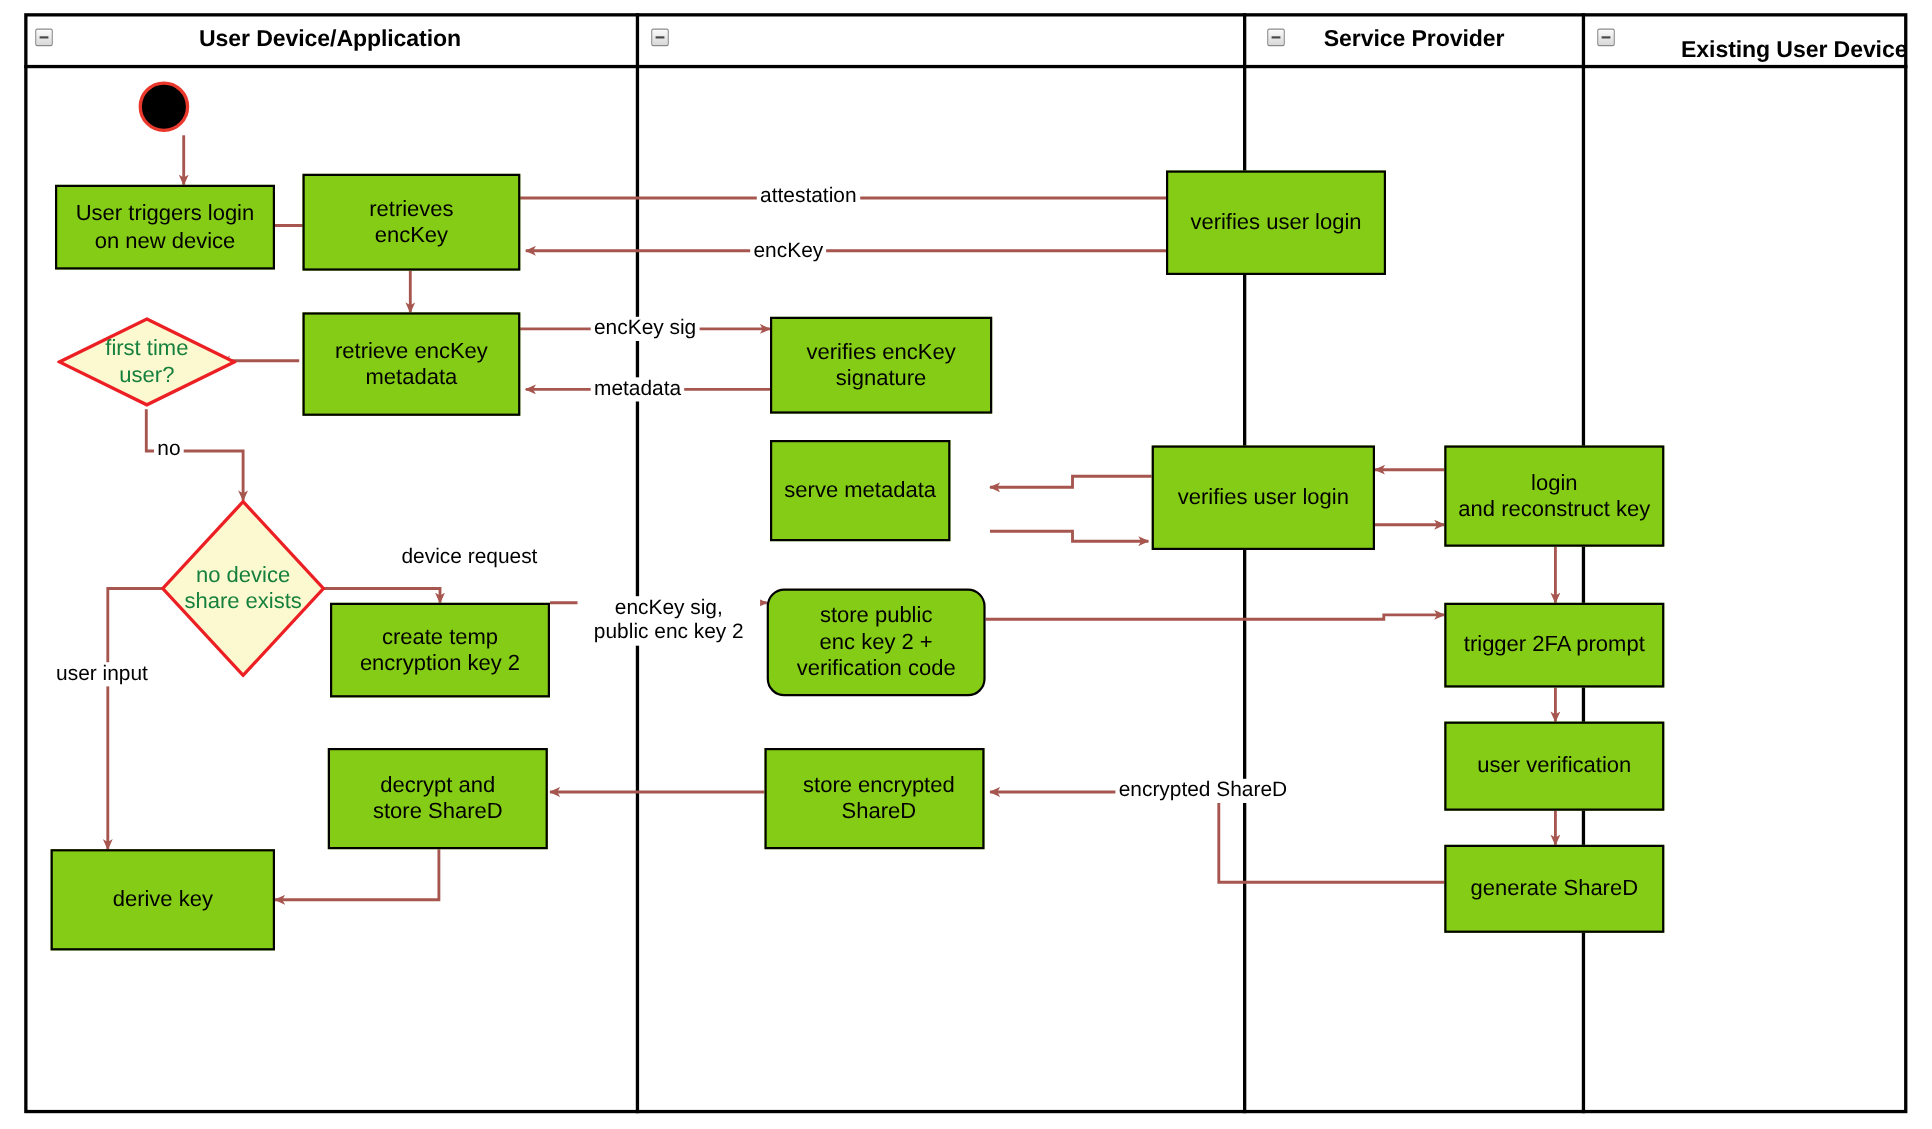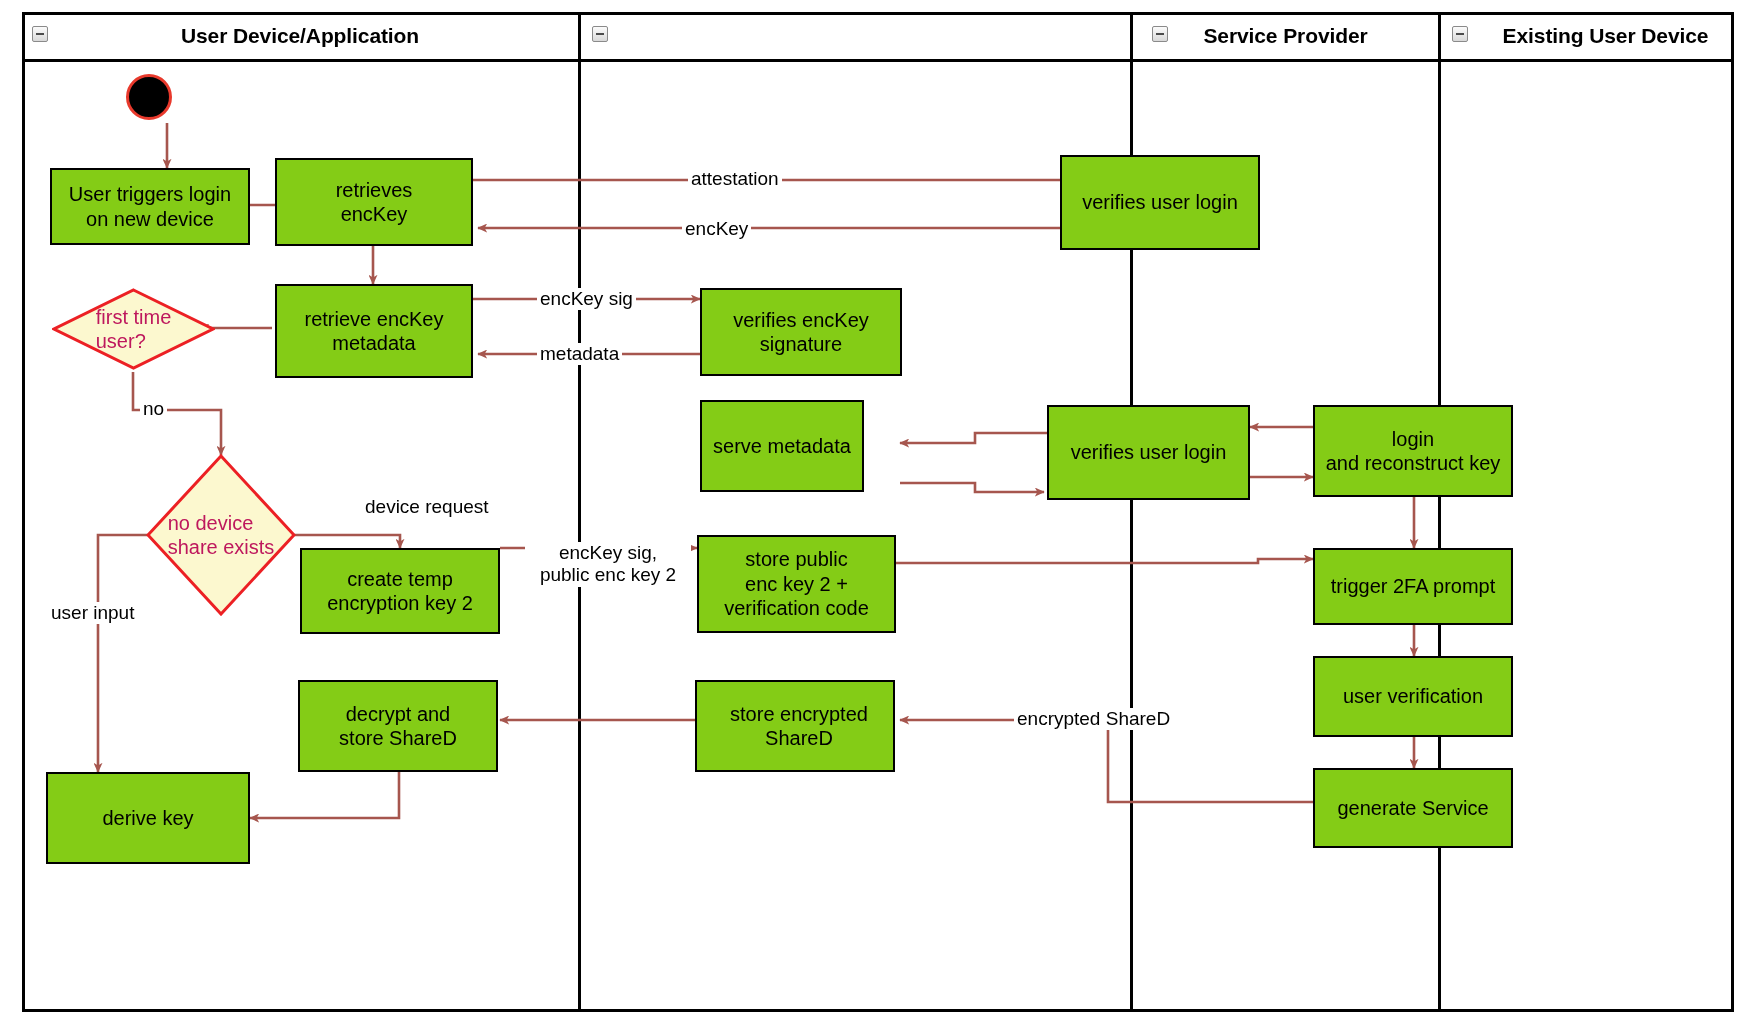--- a/index.html
+++ b/index.html
@@ -109,24 +109,24 @@
     left: 0; top: 0;
     width: 100%; height: 100%;
   }
   .diamond-label {
     position: absolute;
     left: 0; top: 0;
     width: 100%; height: 100%;
     display: flex;
     align-items: center;
     justify-content: center;
-    text-align: left;
+    text-align: center;
     font-size: 20px;
     line-height: 1.2;
-    color: #be185d;
+    color: #15803d;
     white-space: pre-line;
   }
 
   
   .edges {
     position: absolute;
     left: 0; top: 0;
     width: 1756px;
     height: 1026px;
     pointer-events: none;
@@ -161,21 +161,21 @@
   </div>
   <div class="collapse-icon" style="left:32px; top:26px;"></div>
 
   <div class="collapse-icon" style="left:592px; top:26px;"></div>
 
   <div class="lane-header" style="left:1133px; width:305px;">
     <span>Service Provider</span>
   </div>
   <div class="collapse-icon" style="left:1152px; top:26px;"></div>
 
-  <div class="lane-header" style="left:1441px; width:293px; justify-content:center; padding-left:36px;">
+  <div class="lane-header" style="left:1441px; width:293px; justify-content:flex-end; padding-left:36px;margin-top:10px;">
     <span>Existing User Device</span>
   </div>
   <div class="collapse-icon" style="left:1452px; top:26px;"></div>
 
   <svg class="edges" viewBox="0 0 1756 1026">
     <defs>
       <marker id="arw" markerWidth="10" markerHeight="9" refX="9.2" refY="4.5" orient="auto" markerUnits="userSpaceOnUse">
         <path d="M0,0 L10,4.5 L0,9 L2.6,4.5 Z" fill="#a6564e"></path>
       </marker>
     </defs>
@@ -262,39 +262,39 @@
   <div class="node" style="left:298px; top:680px; width:200px; height:92px;">decrypt and
 store ShareD</div>
 
   <div class="node" style="left:46px; top:772px; width:204px; height:92px;">derive key</div>
 
   <div class="node" style="left:700px; top:288px; width:202px; height:88px;">verifies encKey
 signature</div>
 
   <div class="node" style="left:700px; top:400px; width:164px; height:92px;">serve metadata</div>
 
-  <div class="node" style="left:697px; top:535px; width:199px; height:98px;">store public
+  <div class="node" style="left:697px; top:535px; width:199px; height:98px;border-radius:16px;">store public
 enc key 2 +
 verification code</div>
 
   <div class="node" style="left:695px; top:680px; width:200px; height:92px;padding-left:12px;">store encrypted
 ShareD</div>
 
   <div class="node" style="left:1060px; top:155px; width:200px; height:95px;">verifies user login</div>
 
   <div class="node" style="left:1047px; top:405px; width:203px; height:95px;">verifies user login</div>
 
   <div class="node" style="left:1313px; top:405px; width:200px; height:92px;">login
 and reconstruct key</div>
 
   <div class="node" style="left:1313px; top:548px; width:200px; height:77px;">trigger 2FA prompt</div>
 
   <div class="node" style="left:1313px; top:656px; width:200px; height:81px;">user verification</div>
 
-  <div class="node" style="left:1313px; top:768px; width:200px; height:80px;">generate Service</div>
+  <div class="node" style="left:1313px; top:768px; width:200px; height:80px;">generate ShareD</div>
 
   <div class="edge-label" style="left:688px; top:168px;">attestation</div>
 
   <div class="edge-label" style="left:682px; top:218px;">encKey</div>
 
   <div class="edge-label" style="left:537px; top:288px;">encKey sig</div>
 
   <div class="edge-label" style="left:537px; top:343px;">metadata</div>
 
   <div class="edge-label" style="left:140px; top:398px;">no</div>

